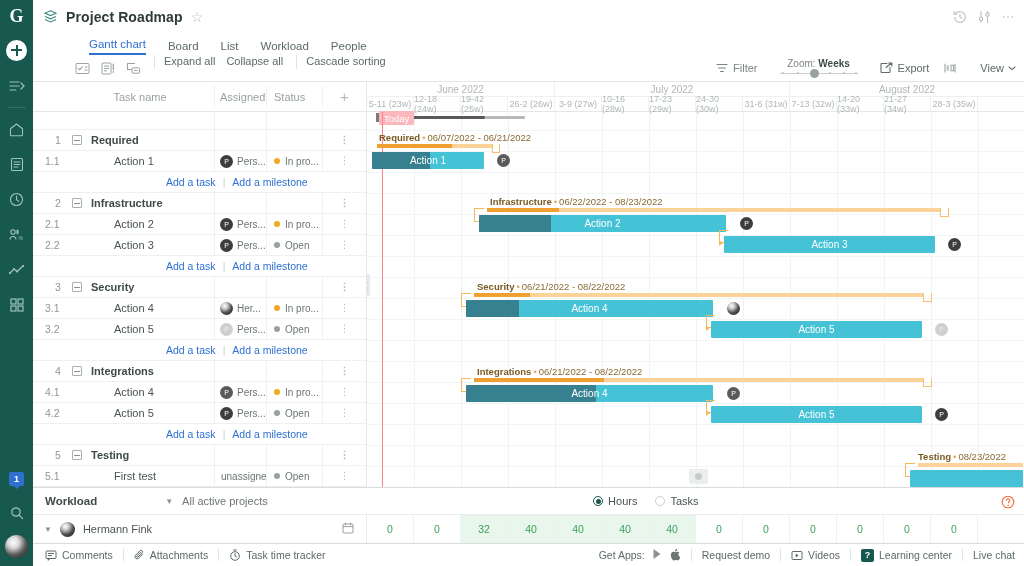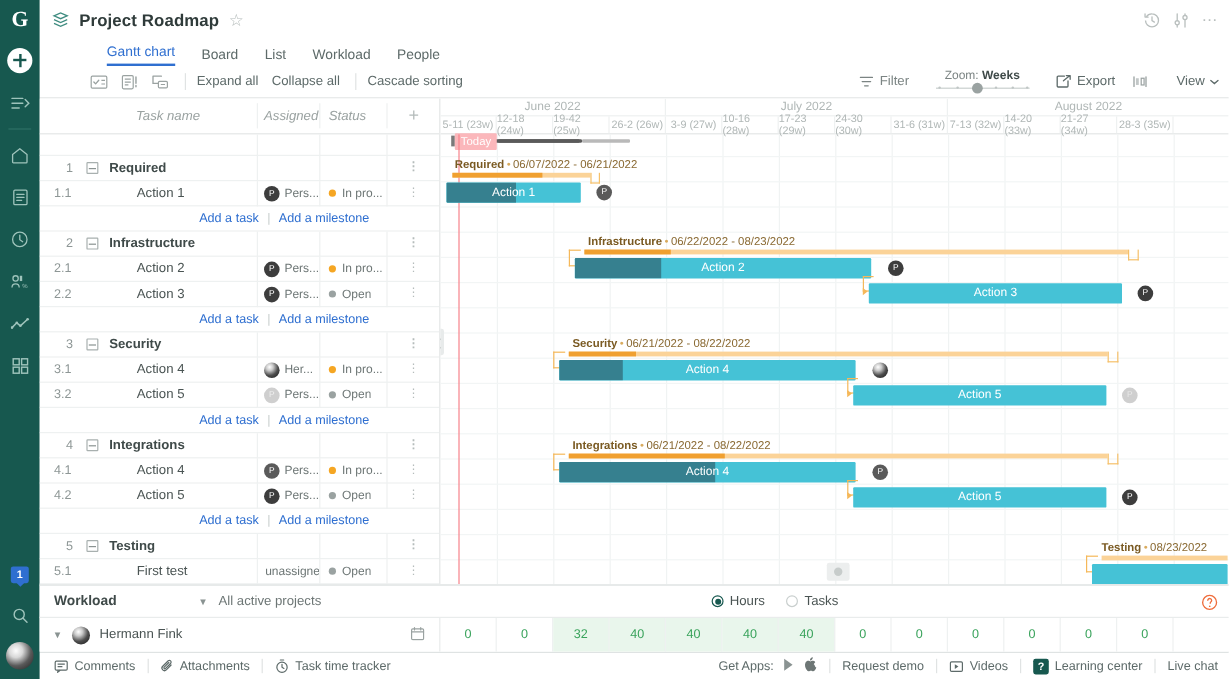--- a/index.html
+++ b/index.html
@@ -73,21 +73,21 @@
   .hdr-right svg { display: block; }
   .dots3 { letter-spacing: 1.5px; font-size: 13px; color: #b9bfbe; line-height: 1; }
 
   
   .tabs { height: 22px; display: flex; align-items: flex-end; padding: 0 0 0 40px; gap: 22px; background: #fff; flex: 0 0 22px; }
   .tab { font-size: 11.5px; color: #5d6a69; padding-bottom: 3px; cursor: pointer; }
   .tab.active { color: #2f6fd0; border-bottom: 2px solid #2f6fd0; margin-left: 16px; }
 
   
   .toolbar {
-    height: 27px; display: flex; align-items: center; padding: 0 8px 0 42px;
+    height: 27px; display: flex; padding: 0 8px 0 42px;
     border-bottom: 1px solid #e4e7e7; flex: 0 0 27px; background: #fff;
   }
   .tb-ic { color: #9aa2a1; display: flex; align-items: center; margin-right: 11px; }
   .tb-div { width: 1px; height: 14px; background: #e0e3e3; margin: 0 9px 0 2px; }
   .tb-link { font-size: 11px; color: #5d6a69; margin-right: 11px; cursor: pointer; }
   .tb-right { margin-left: auto; display: flex; align-items: center; }
   .filter-btn { display: flex; align-items: center; gap: 5px; color: #7b8483; margin-right: 22px; cursor: pointer; }
   .zoom-box { display: flex; flex-direction: column; align-items: center; margin-right: 22px; }
   .zoom-lbl { font-size: 10px; color: #7b8483; line-height: 11px; }
   .zoom-lbl b { color: #3f4a49; }
@@ -101,21 +101,21 @@
   .export-btn { display: flex; align-items: center; gap: 5px; color: #5d6a69; margin-right: 14px; cursor: pointer; }
   .view-btn { display: flex; align-items: center; gap: 4px; color: #5d6a69; margin-left: 12px; cursor: pointer; }
 
   
   .content { flex: 1; display: flex; position: relative; overflow: hidden; }
 
   
   .grid { width: 333px; flex: 0 0 333px; position: relative; background: #fff; }
   .grid-head {
     height: 30px; display: flex; align-items: center;
-    border-bottom: 1px solid #e4e7e7; color: #9aa2a1; font-size: 11px; font-style: italic;
+    border-bottom: 1px solid #e4e7e7; color: #9aa2a1; font-size: 11px;
   }
   .c-num { width: 33px; flex: 0 0 33px; }
   .c-name { width: 148px; flex: 0 0 148px; text-align: center; }
   .c-assigned { width: 52px; flex: 0 0 52px; text-align: center; border-left: 1px solid #e9ecec; }
   .c-status { width: 56px; flex: 0 0 56px; text-align: right; border-left: 1px solid #e9ecec; }
   .c-plus { width: 44px; flex: 0 0 44px; text-align: center; border-left: 1px solid #e9ecec; color: #b5bcbb; font-size: 15px; }
   .grid-filler { height: 18px; border-bottom: 1px solid #eef1f1; display: flex; }
   .grid-filler .c-assigned, .grid-filler .c-status, .grid-filler .c-plus { height: 18px; }
 
   .row { height: 21px; display: flex; align-items: center; border-bottom: 1px solid #eef1f1; font-size: 11px; }

